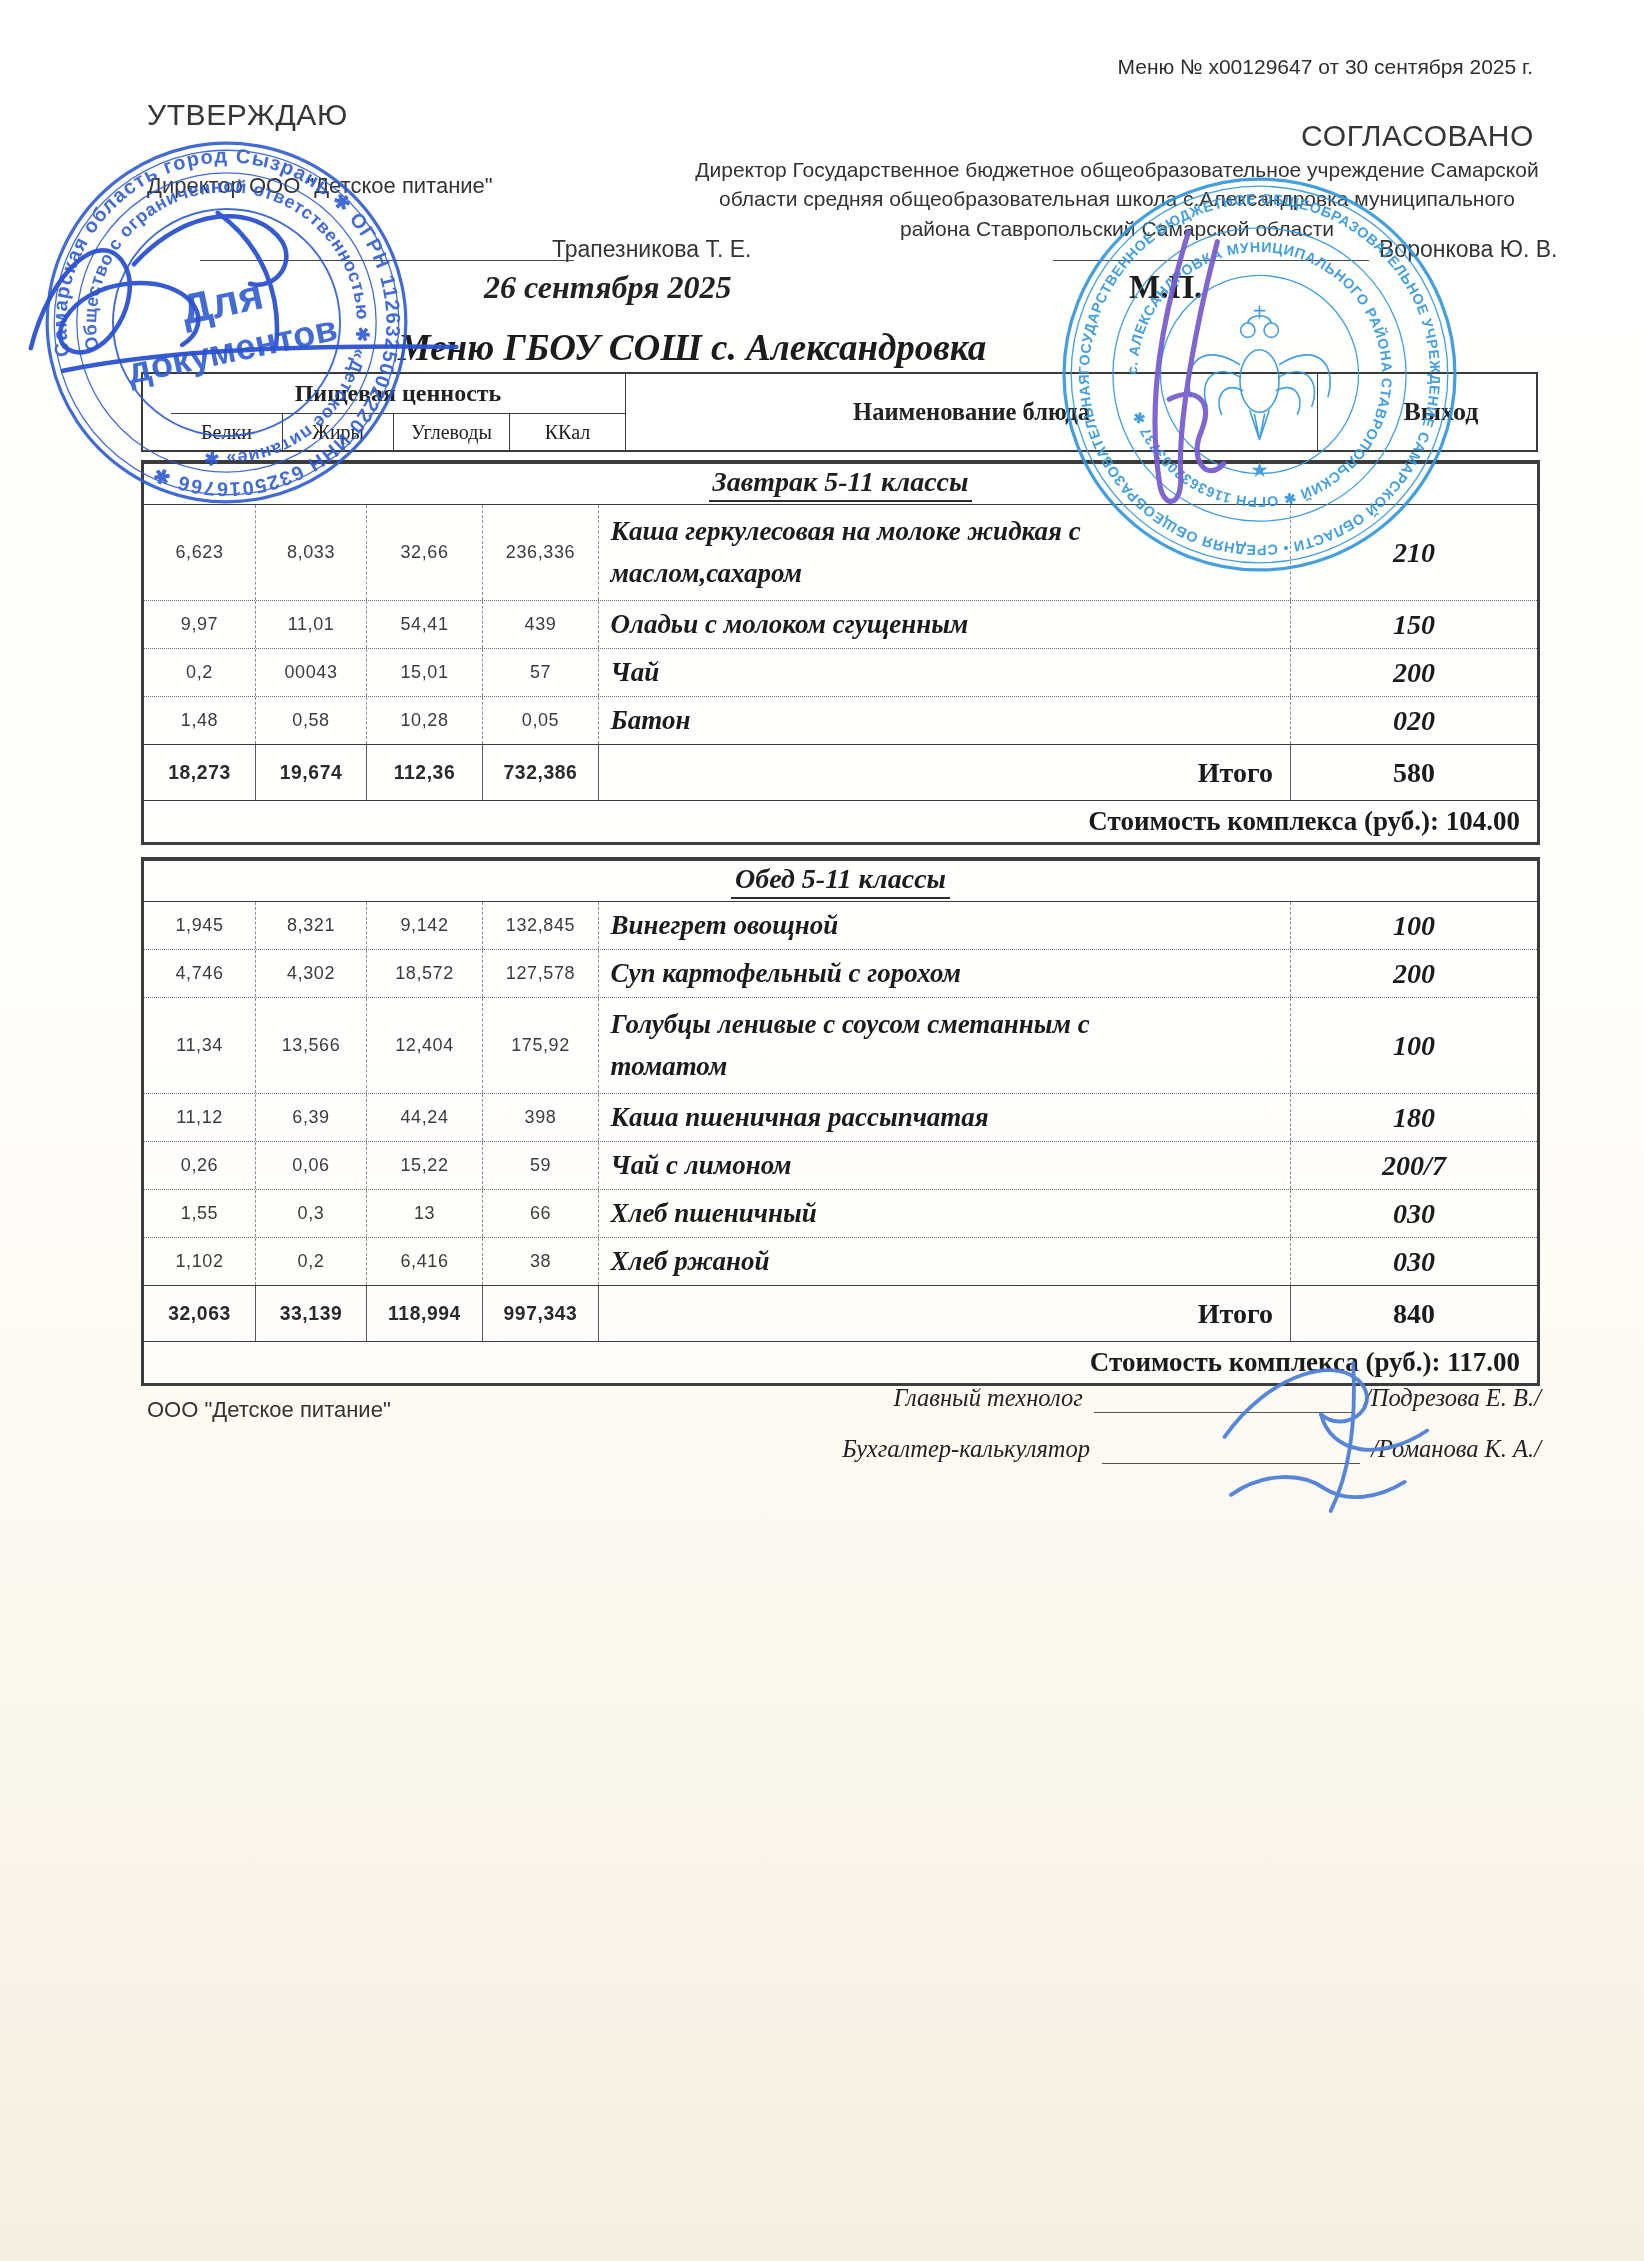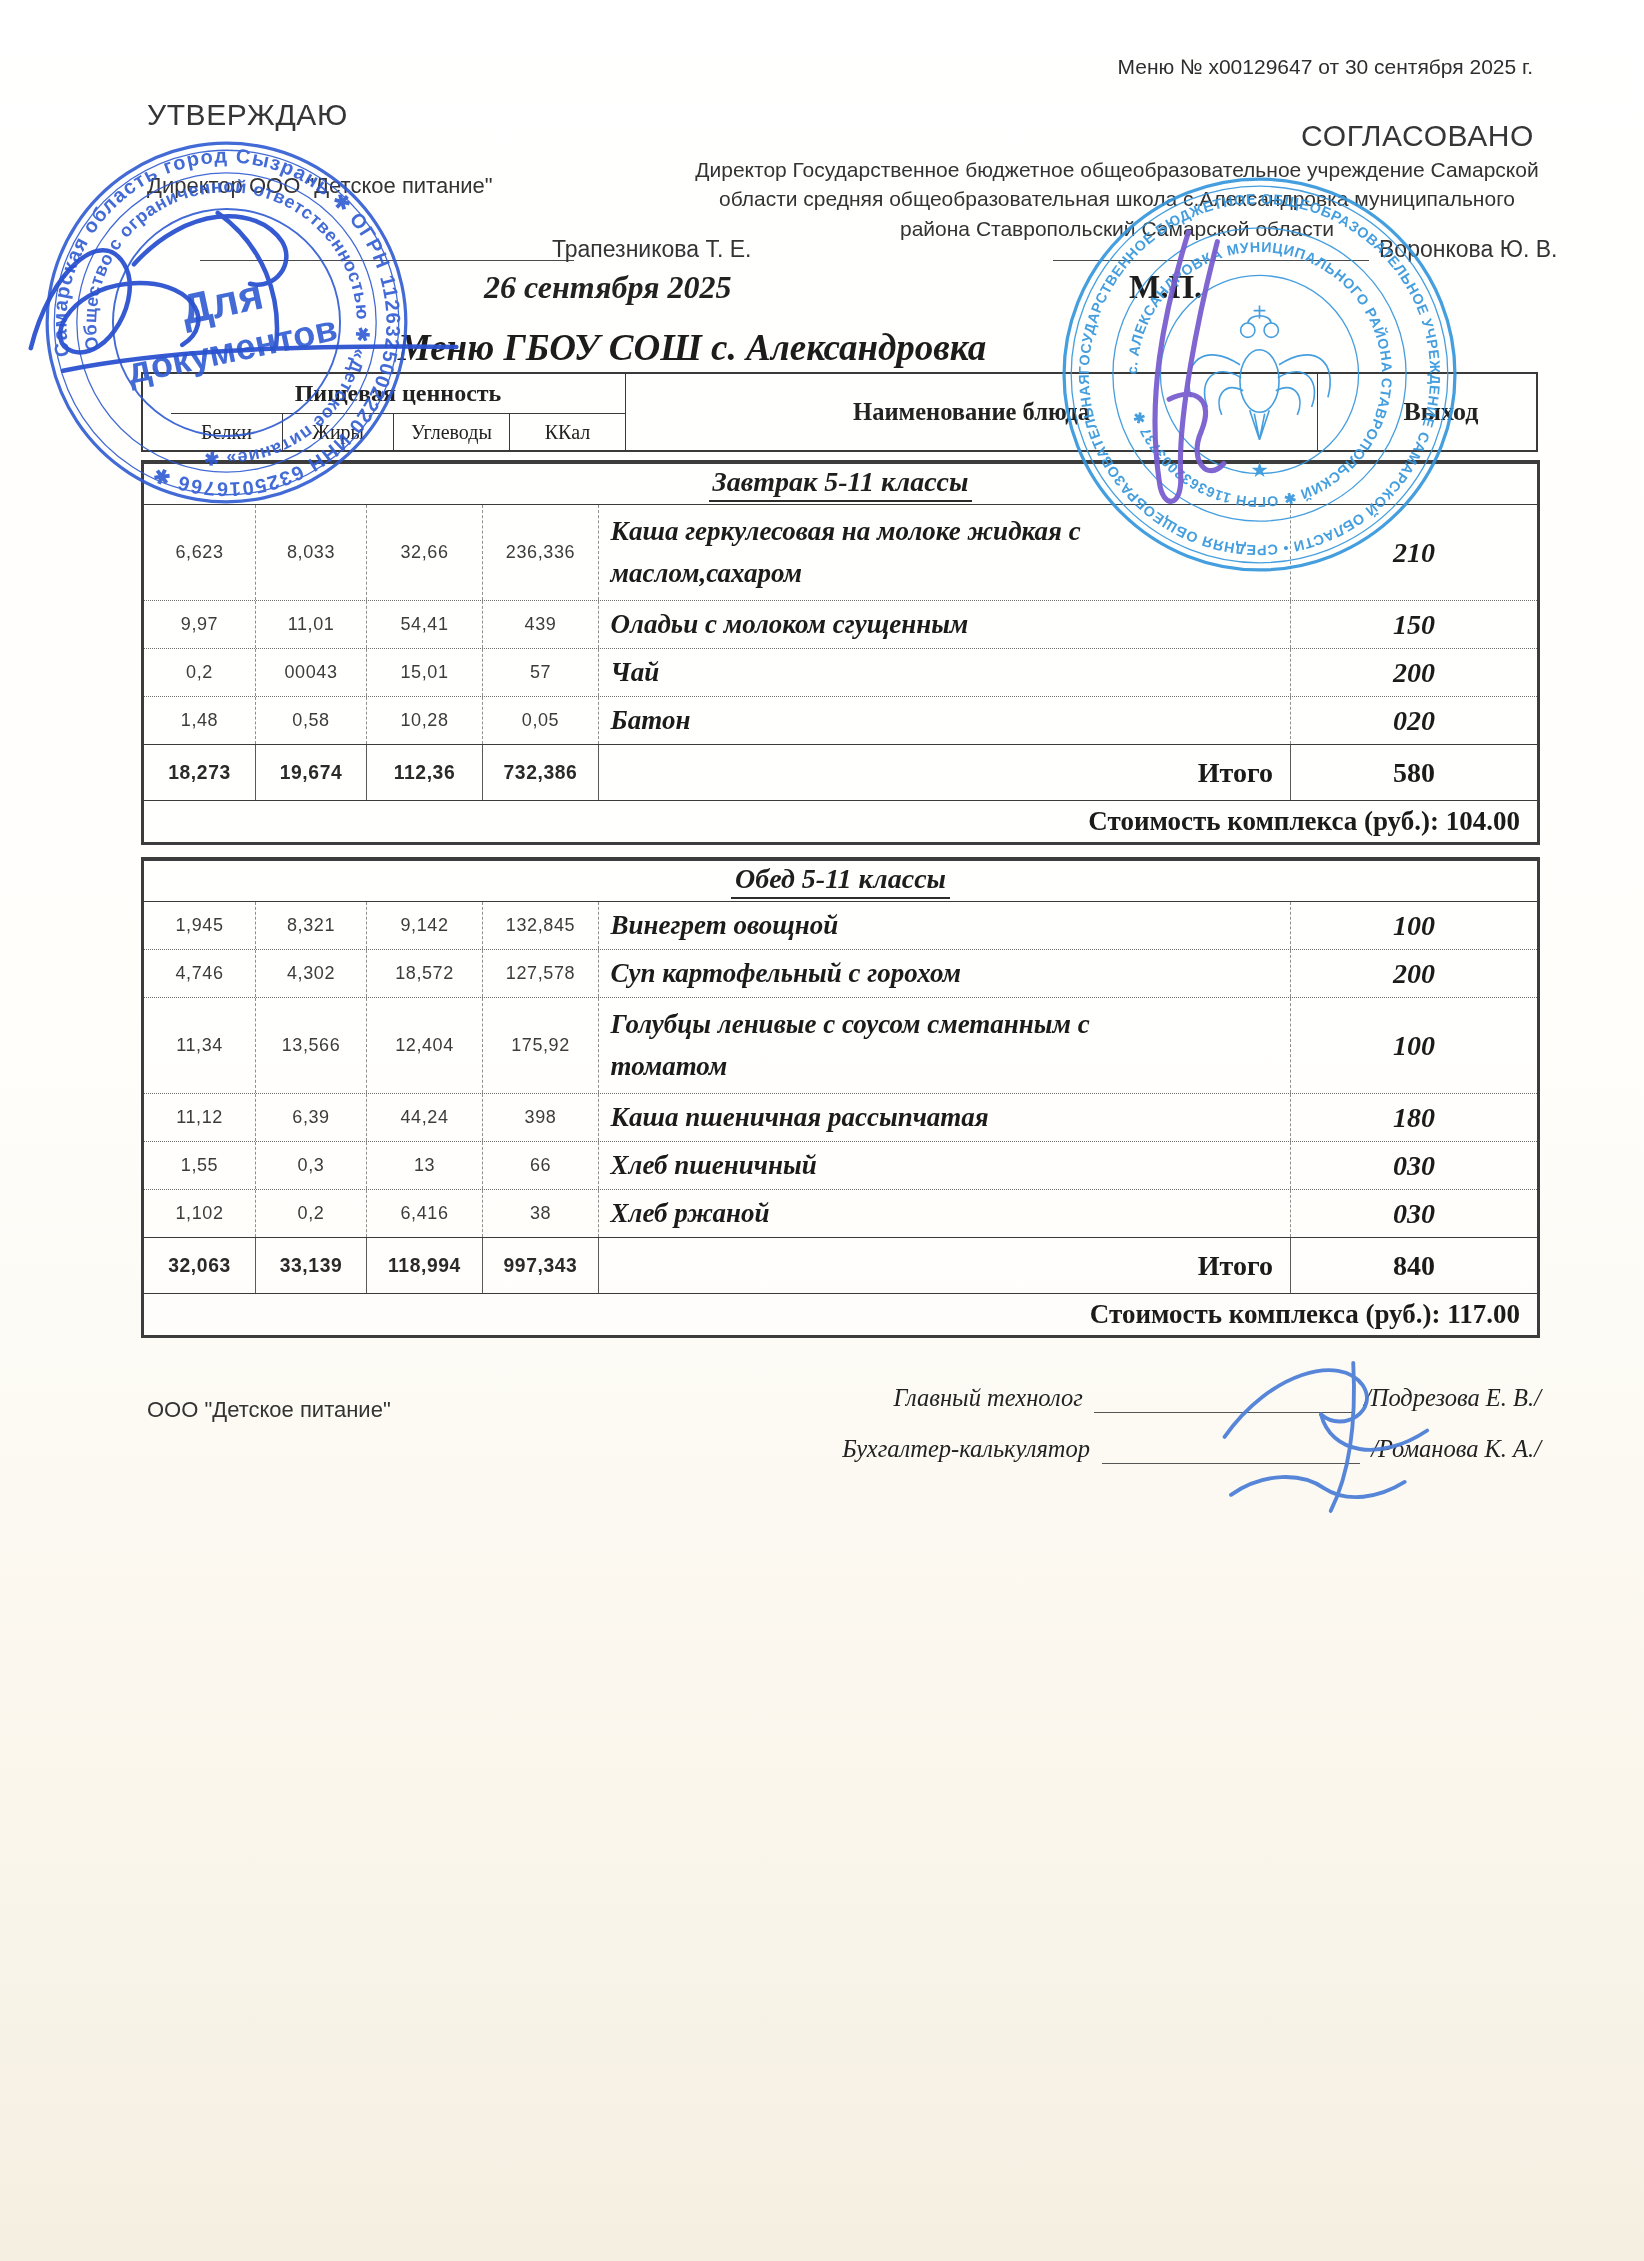--- a/index.html
+++ b/index.html
@@ -208,20 +208,30 @@
     <div class="c num">11,12</div>
     <div class="c num">6,39</div>
     <div class="c num">44,24</div>
     <div class="c num">398</div>
     <div class="c dish">
         <span class="dish-text">Каша пшеничная рассыпчатая</span>
       </div>
     <div class="c out">180</div>
   </div>
   <div class="t-row">
+    <div class="c num">0,26</div>
+    <div class="c num">0,06</div>
+    <div class="c num">15,22</div>
+    <div class="c num">59</div>
+    <div class="c dish">
+        <span class="dish-text">Чай с лимоном</span>
+      </div>
+    <div class="c out">200/7</div>
+  </div>
+  <div class="t-row">
     <div class="c num">1,55</div>
     <div class="c num">0,3</div>
     <div class="c num">13</div>
     <div class="c num">66</div>
     <div class="c dish">
         <span class="dish-text">Хлеб пшеничный</span>
       </div>
     <div class="c out">030</div>
   </div>
   <div class="t-row">

